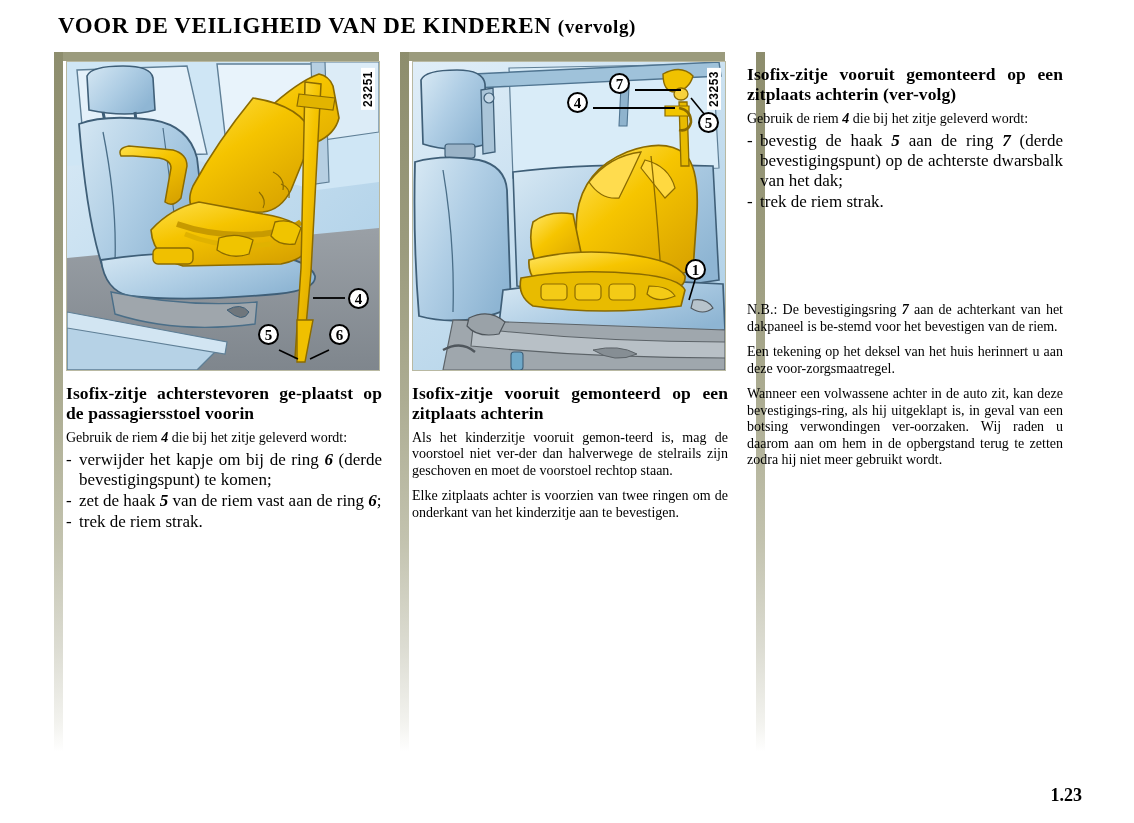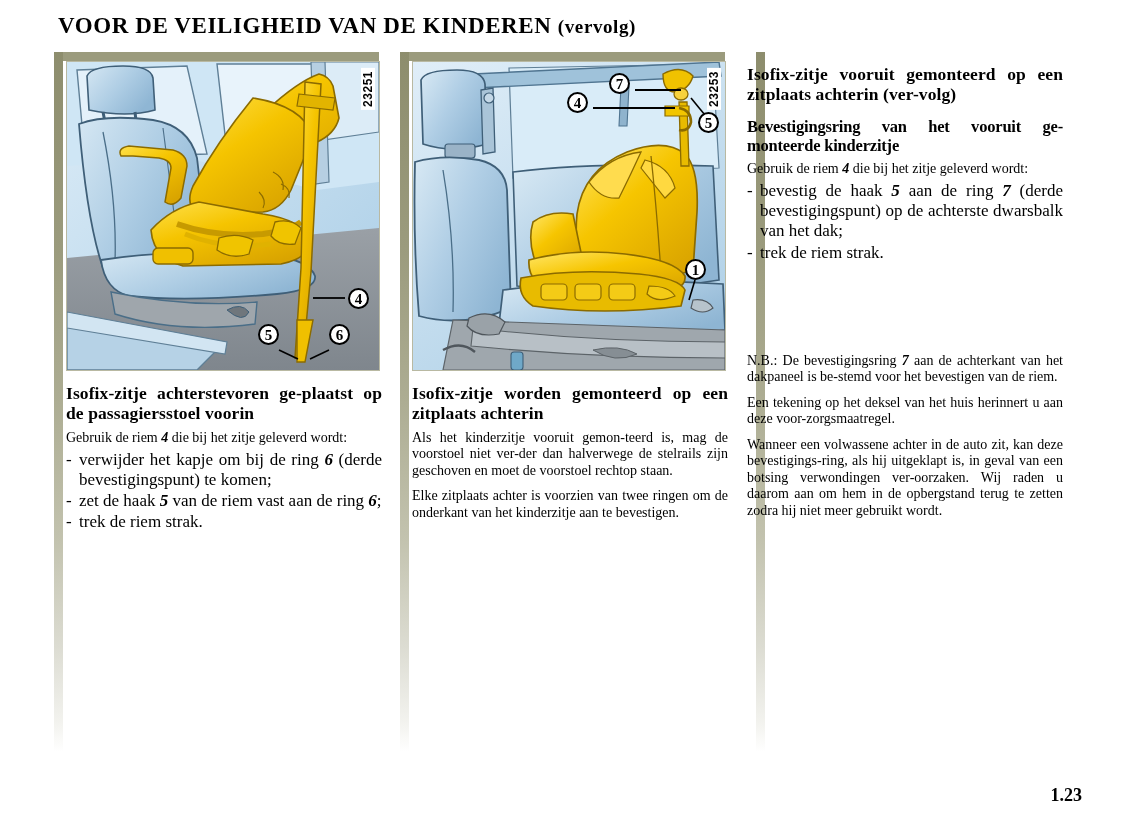--- a/index.html
+++ b/index.html
@@ -365,28 +365,27 @@
     </svg>
 
     <span class="fig-code">23253</span>
 
     <span class="callout" style="left:196px;top:11px">7</span>
     <span class="callout" style="left:154px;top:30px">4</span>
     <span class="callout" style="left:285px;top:50px">5</span>
     <span class="callout" style="left:272px;top:197px">1</span>
   </div>
 
-  <h2 class="sec first">Isofix-zitje worden gemonteerd op een zitplaats achterin</h2>
+  <h2 class="sec first">Isofix-zitje vooruit gemonteerd op een zitplaats achterin</h2>
   <p class="body">Als het kinderzitje vooruit gemon-teerd is, mag de voorstoel niet ver-der dan halverwege de stelrails zijn geschoven en moet de voorstoel rechtop staan.</p>
   <p class="body">Elke zitplaats achter is voorzien van twee ringen om de onderkant van het kinderzitje aan te bevestigen.</p>
 </div>
 
 <div class="col col-3">
   <h2 class="sec first">Isofix-zitje vooruit gemonteerd op een zitplaats achterin (ver-volg)</h2>
-  <h2 class="sec narrow">Bevestigingsring van het vooruit ge-monteerde kinderzitje</h2>
   <p class="body tight">Gebruik de riem <b class="ref">4</b> die bij het zitje geleverd wordt:</p>
   <ul class="dashlist">
     <li><span class="dash">-</span><span>bevestig de haak <b class="ref">5</b> aan de ring <b class="ref">7</b> (derde bevestigingspunt) op de achterste dwarsbalk van het dak;</span></li>
     <li><span class="dash">-</span><span>trek de riem strak.</span></li>
   </ul>
 
   <div class="spacer-nb"></div>
 
   <p class="body"><b class="nb">N.B.:</b> <span>De bevestigingsring <b class="ref">7</b> aan de achterkant van het dakpaneel is be-stemd voor het bevestigen van de riem.</span></p>
   <p class="body">Een tekening op het deksel van het huis herinnert u aan deze voor-zorgsmaatregel.</p>

